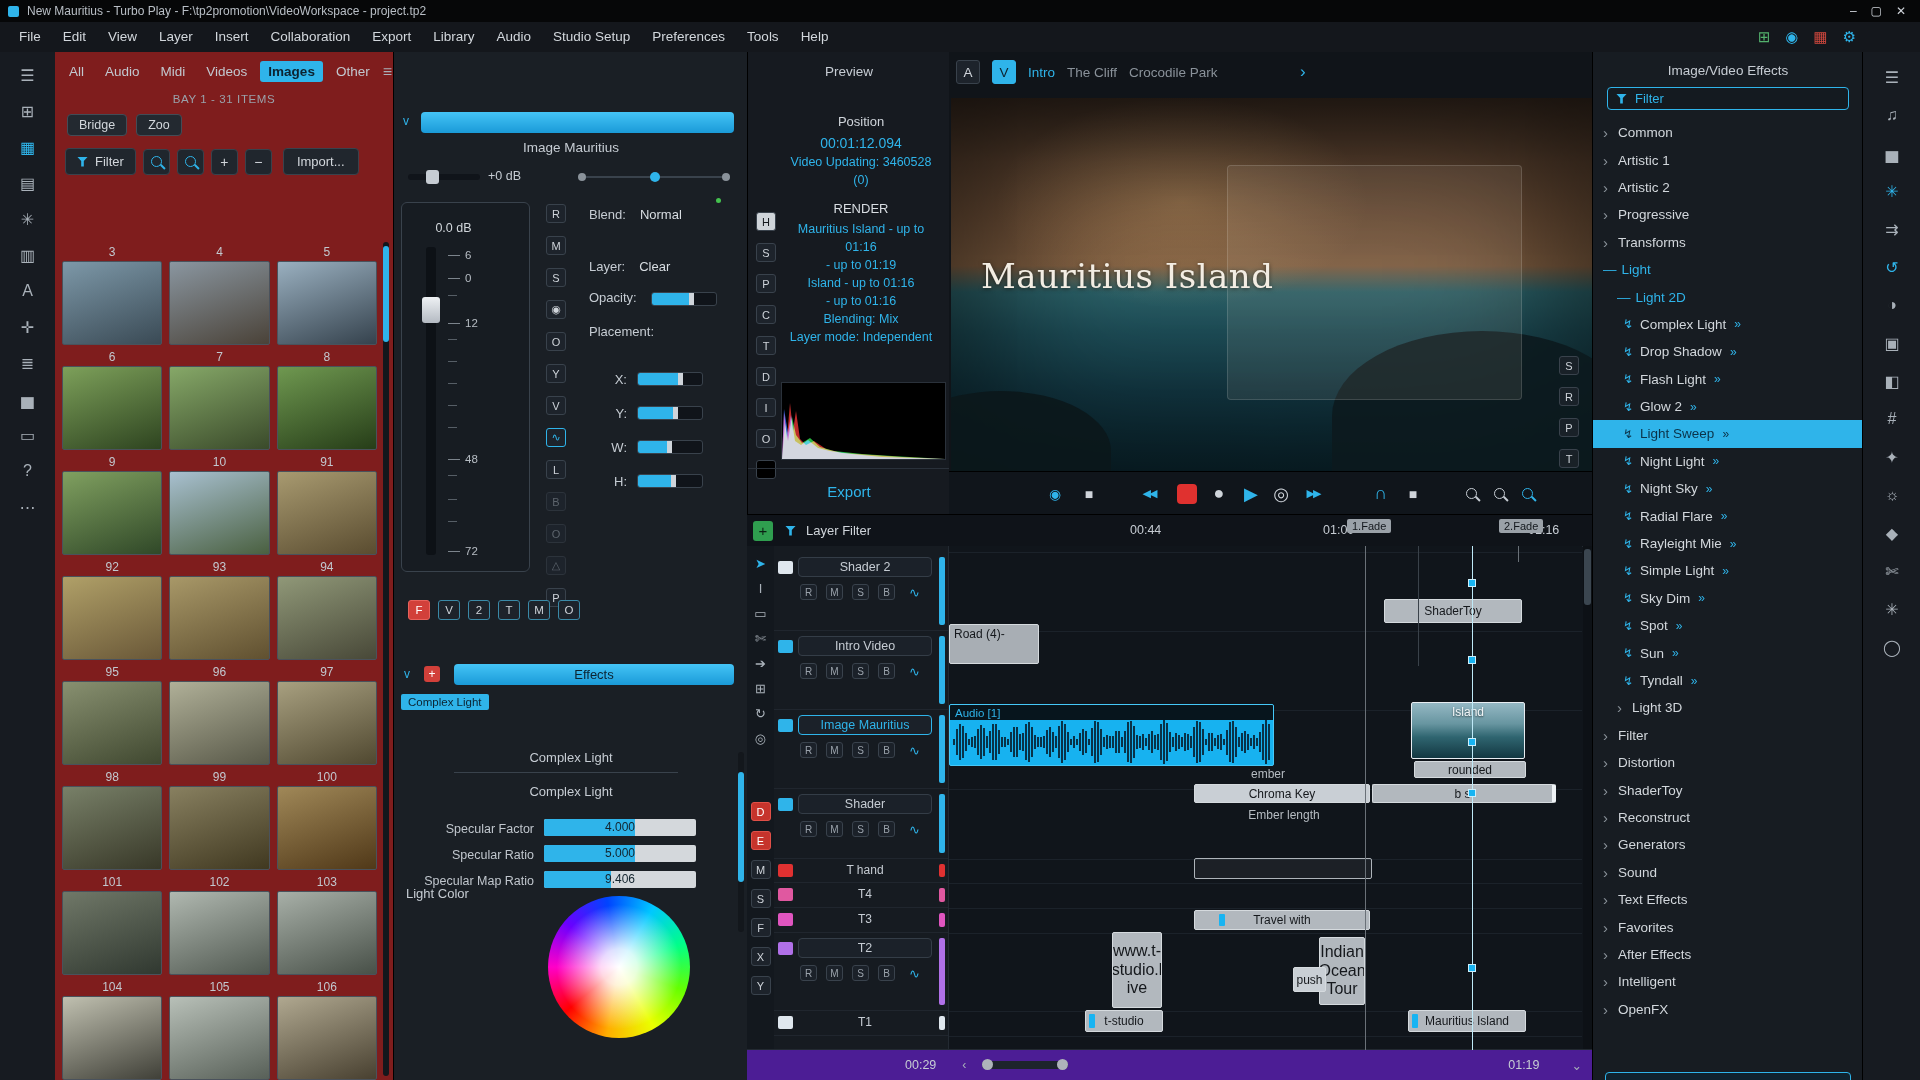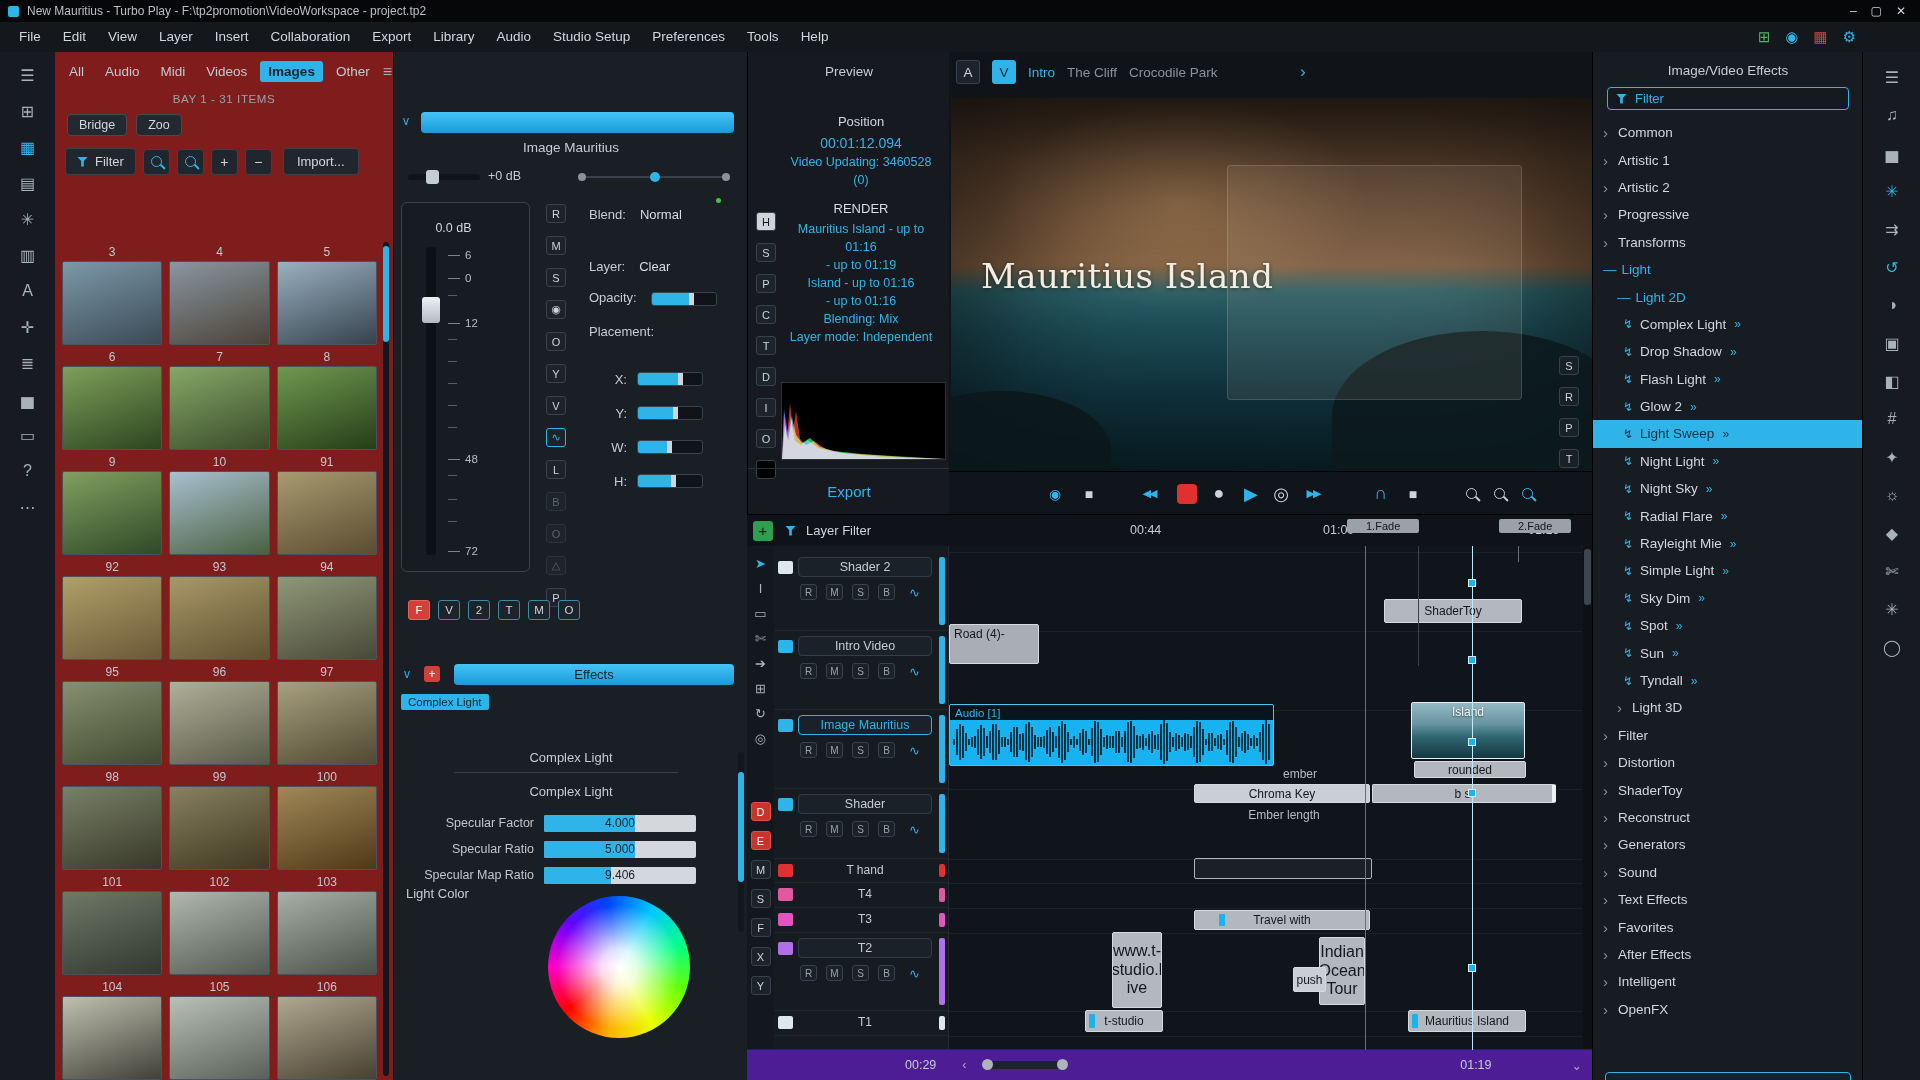--- a/index.html
+++ b/index.html
@@ -78,21 +78,21 @@
   .sbtn{width:20px;height:18px;border:1px solid #3a8aa8;border-radius:3px;background:#1d232b;color:#cfd4da;font-size:11.5px;display:flex;align-items:center;justify-content:center}
   .sbtn.red{background:#d2403a;border-color:#e8625c;color:#fff}
   .fx-header-row{position:absolute;left:8px;right:14px;top:612px;height:21px}
   .add-fx-btn{position:absolute;left:22px;top:2px;width:16px;height:16px;background:#d2403a;border-radius:3px;color:#fff;font-size:12px;display:flex;align-items:center;justify-content:center}
   .fx-bar{position:absolute;left:52px;right:0;top:0;height:21px;border-radius:4px;background:linear-gradient(#44c4f6,#1a9ad8);color:#0c2331;font-size:13px;display:flex;align-items:center;justify-content:center}
   .fx-chip{position:absolute;left:7px;top:642px;background:#2fb4ea;color:#0c2331;font-size:11.5px;padding:2px 7px;border-radius:2px}
   .fx-group-title{position:absolute;left:0;right:0;top:698px;text-align:center;font-size:13px;color:#c6ccd3}
   .fx-rule{position:absolute;left:60px;right:70px;top:720px;height:1px;background:#39424c}
   .fx-inst-title{position:absolute;left:0;right:0;top:732px;text-align:center;font-size:13px;color:#c6ccd3}
   #fx-params{position:absolute;left:0;right:0;top:758px}
-  .param-row{display:flex;align-items:center;height:26px}
+  .param-row{display:flex;align-items:flex-end;height:26px}
   .p-label{width:140px;text-align:right;font-size:12.5px;color:#c0c6cd;padding-right:10px}
   .p-slider{position:relative;width:152px;height:17px;background:#d4d8dc;border-radius:2px;overflow:hidden}
   .p-fill{position:absolute;left:0;top:0;bottom:0;background:#2fb4ea}
   .p-value{position:absolute;left:0;right:0;text-align:center;font-size:12px;color:#13242e;line-height:17px}
   .light-color-label{position:absolute;left:12px;top:834px;font-size:13px;color:#c6ccd3}
   .wheel{position:absolute;left:154px;top:844px;width:142px;height:142px;border-radius:50%;
     background:radial-gradient(circle,#ffffff 0%,rgba(255,255,255,.85) 18%,rgba(255,255,255,0) 62%),
     conic-gradient(from 230deg,#ff0000,#ff00c8,#6a00ff,#0044ff,#00c8ff,#00ff88,#66ff00,#eaff00,#ffae00,#ff0000)}
   .mixer-vscroll{position:absolute;right:4px;top:700px;width:6px;height:180px;background:#13171c;border-radius:3px}
   .mixer-vscroll .vthumb{position:absolute;top:20px;left:0;width:6px;height:110px;background:#2fb4ea;border-radius:3px}
@@ -136,21 +136,21 @@
   .tr-btn.big{font-size:18px}
   .tr-btn.red{width:20px;height:20px;background:#e0312f;border-radius:4px;min-width:20px}
   .tr-btn.ff{font-size:11px;letter-spacing:-2px}
   
   .timeline{position:absolute;top:514px;left:747px;width:845px;bottom:0;background:#10151b;border-top:1px solid #000}
   .tl-header{position:absolute;top:0;left:0;right:0;height:31px;background:#0f1319;border-bottom:1px solid #232a32;display:flex;align-items:center}
   .add-track-btn{margin-left:6px;width:20px;height:20px;background:#2f9e4f;border-radius:3px;color:#0c2014;font-size:15px;display:flex;align-items:center;justify-content:center}
   .lf-label{margin-left:10px;font-size:13px;color:#cfd4da}
   #ruler{position:absolute;left:202px;top:0;width:633px;height:31px;overflow:hidden}
   .rtime{position:absolute;top:8px;font-size:12.5px;color:#c6ccd3}
-  .rmarker{position:absolute;top:4px;background:#9aa1a8;color:#14181d;font-size:11px;padding:1px 19px;border-radius:2px;z-index:3}
+  .rmarker{position:absolute;top:4px;background:#9aa1a8;color:#14181d;font-size:11px;padding:1px 5px;border-radius:2px;z-index:3}
   .tl-tools{position:absolute;left:0;top:31px;width:27px;bottom:30px;background:#13181e;border-right:1px solid #232a32;display:flex;flex-direction:column;align-items:center;padding-top:10px;gap:10px}
   .tool{color:#a9b1b9;font-size:13px;height:15px}
   .tool.cyan{color:#2fb4ea}
   .tool-btn{width:18px;height:17px;border:1px solid #39424c;border-radius:3px;background:#1d232b;color:#cfd4da;font-size:11px;display:flex;align-items:center;justify-content:center;flex:none}
   .tool-btn.red{background:#c6342c;border-color:#e05048;color:#fff}
   .tool-btn.gap{margin-top:46px}
   .track-list{position:absolute;left:27px;top:31px;width:175px;bottom:30px;background:#161b21;border-right:1px solid #232a32;padding-top:6px;box-sizing:border-box;overflow:hidden}
   .track-row{position:relative;border-bottom:1px solid #20262e;box-sizing:border-box;padding:5px 16px 0 4px}
   .track-top{display:flex;align-items:center;gap:5px}
   .chip{width:15px;height:13px;border-radius:2px;flex:none}
@@ -181,21 +181,21 @@
   .tl-text{position:absolute;color:#b6bcc2;font-size:12px;text-align:center}
   .playline{position:absolute;width:1px;z-index:2}
   .kf-handle{position:absolute;width:8px;height:8px;background:#18b4f2;border:1px solid #cdeefb;box-sizing:border-box;z-index:4}
   .tl-vscroll{position:absolute;right:0;top:31px;width:9px;bottom:30px;background:#0d1116}
   .tl-vscroll .vthumb{position:absolute;top:3px;left:1px;width:7px;height:56px;background:#3b4650;border-radius:3px}
   .tl-footer{position:absolute;left:0;right:0;bottom:0;height:30px;background:#4c1d95;border-top:1px solid #232a32;display:flex;align-items:center;font-size:12.5px;color:#c6ccd3}
   .ft-start{margin-left:158px}
   .ft-arrow{margin-left:26px;color:#a9b1b9}
   .ft-scroll{position:relative;margin-left:16px;width:86px;height:8px;background:#1d242c;border-radius:4px}
   .ft-knob{position:absolute;top:-2px;width:11px;height:11px;border-radius:50%;background:#aeb4ba}
-  .ft-end{margin-left:auto;margin-right:80px}
+  .ft-end{margin-left:auto;margin-right:32px}
   .ft-chevron{margin-right:10px;color:#a9b1b9}
   
   .effects-panel{position:absolute;top:52px;left:1592px;width:270px;bottom:0;background:#171c22;border-left:1px solid #000;overflow:hidden}
   .fxp-title{text-align:center;padding:11px 0 9px;font-size:13.5px;color:#c6ccd3}
   .fx-search{margin:0 14px;height:21px;border:1.5px solid #2fb4ea;border-radius:4px;display:flex;align-items:center;gap:8px;padding:0 8px;background:#141a20}
   .fx-search-text{color:#2fb4ea;font-size:13px}
   #fx-tree{margin-top:9px}
   .fx-row{display:flex;align-items:center;gap:7px;height:27.4px;font-size:13.5px;color:#d2d7dc;box-sizing:border-box}
   .fx-row.selected{background:#2fb4ea;color:#0b3349}
   .fx-row.open .fx-label{color:#2fb4ea}
@@ -882,21 +882,21 @@
             <div class="wbar" style="height: 43.1024px;"></div>
             <div class="wbar" style="height: 35.2697px;"></div>
           </div>
         </div>
         <div class="clip imgclip" style="left: 462px; top: 156px; width: 114px; height: 57px;">
           <span class="imglabel">Island</span>
         </div>
         <div class="clip gray" style="left: 465px; top: 215px; width: 112px; height: 17px;">
           <span class="glabel">rounded</span>
         </div>
-        <div class="tl-text" style="left: 266px; top: 221px; width: 170px; height: 14px;">ember</div>
+        <div class="tl-text" style="left: 234px; top: 221px; width: 170px; height: 14px;">ember</div>
         <div class="clip gray sel" style="left: 245px; top: 238px; width: 176px; height: 19px;">
           <span class="glabel">Chroma Key</span>
         </div>
         <div class="clip gray rbar" style="left: 423px; top: 238px; width: 184px; height: 19px;">
           <span class="glabel">b s</span>
         </div>
         <div class="tl-text" style="left: 250px; top: 262px; width: 170px; height: 14px;">Ember length</div>
         <div class="clip outline" style="left: 245px; top: 312px; width: 178px; height: 21px;"></div>
         <div class="clip gray" style="left: 245px; top: 364px; width: 176px; height: 20px;">
           <span class="lhandle" style="left: 24px;"></span>

